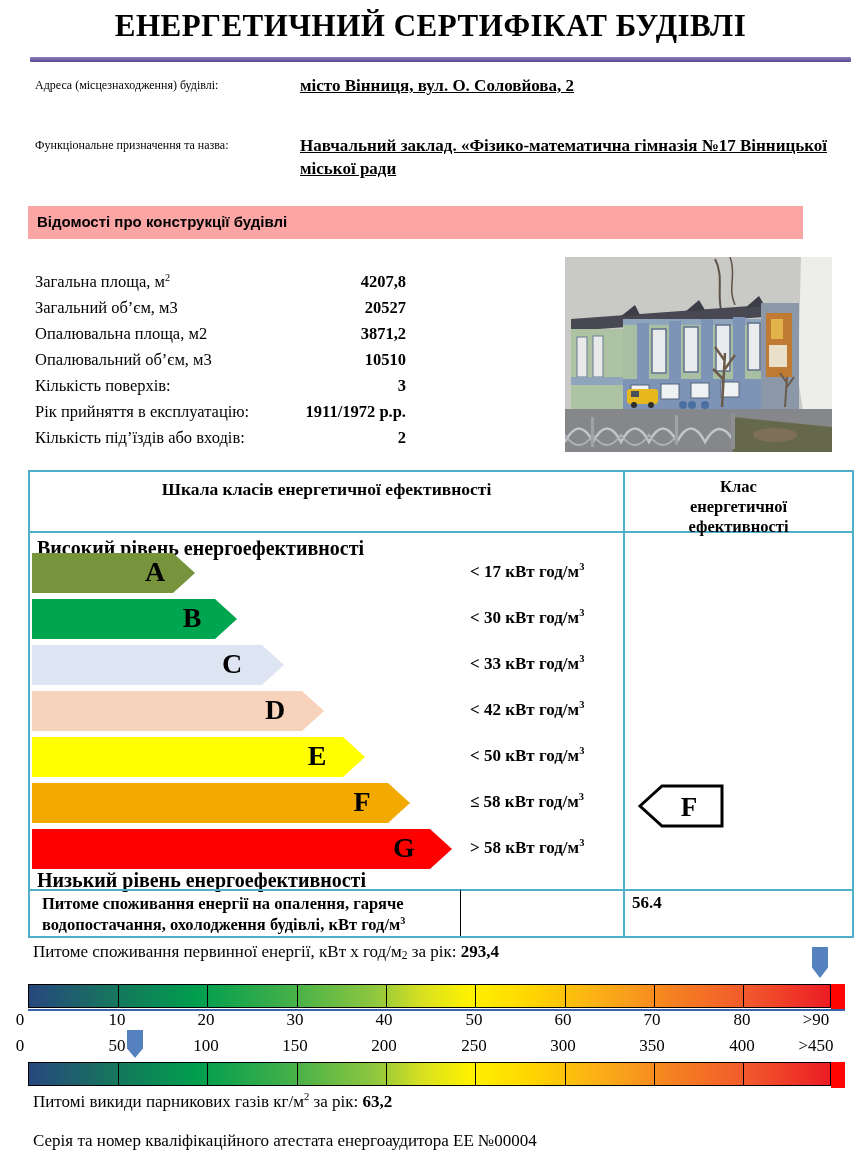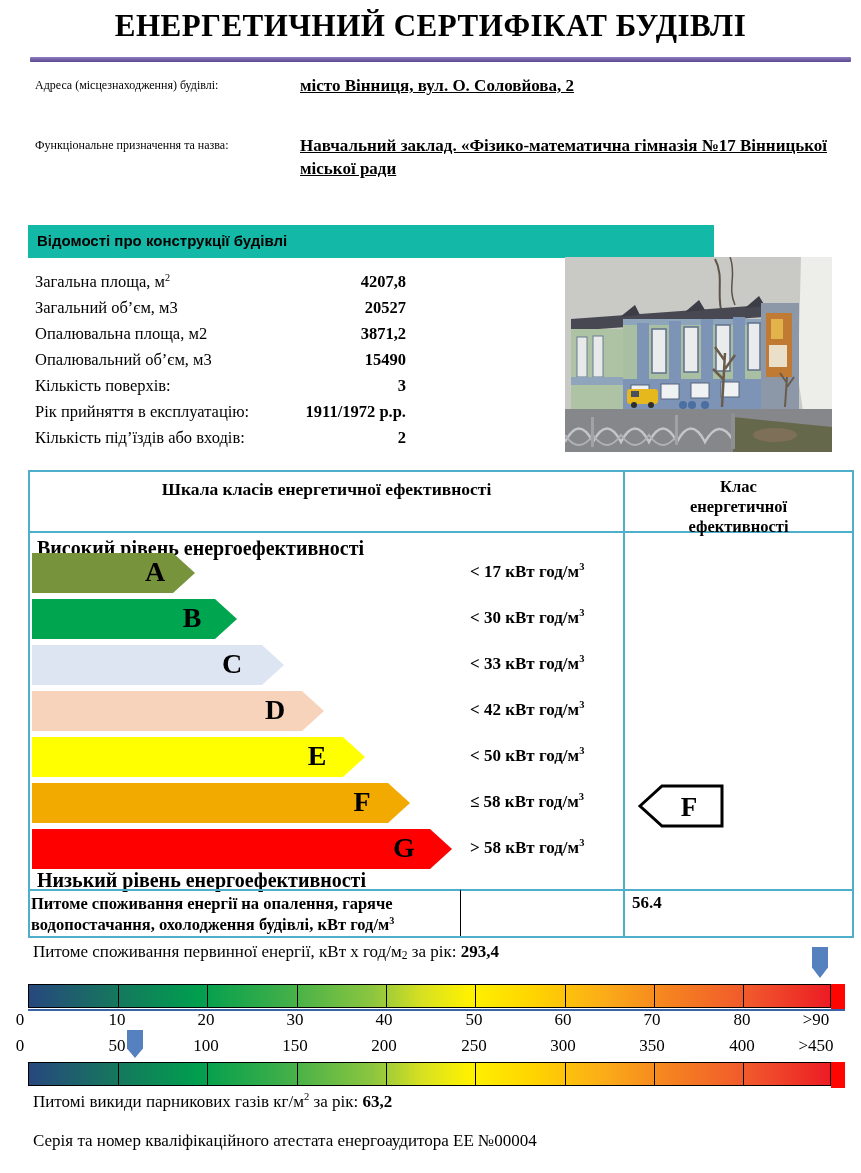--- a/index.html
+++ b/index.html
@@ -13,22 +13,22 @@
   #purple-rule { position:absolute; left:30px; top:57px; width:821px; height:5px;
                  background:linear-gradient(#8E7CC0,#5A4890); border-radius:1px; }
 
   .meta-label { position:absolute; left:35px; width:250px; font-size:12px; line-height:22px; }
   .meta-value { position:absolute; left:300px; width:545px; font-size:17px; line-height:23px;
                 font-weight:bold; text-decoration:underline; }
   #addr-label { top:74px; } #addr-value { top:74px; }
   #purp-label { top:134px; } #purp-value { top:134px; }
 
   
-  #section-bar { position:absolute; left:28px; top:206px; width:686px; height:33px;
-                 background:#14b8a6;margin-top:19px; }
+  #section-bar { position:absolute; left:28px; top:206px; width:775px; height:33px;
+                 background:#fca5a5; }
   #section-bar span { position:absolute; left:9px; top:7px;
                       font-family:"Liberation Sans", sans-serif; font-size:15px; font-weight:bold; }
   #info-rows { position:absolute; left:35px; top:271px; width:371px; }
   .info-row { display:flex; justify-content:space-between; height:26px;
               font-size:16.5px; line-height:22px; }
   .info-row .val { font-weight:bold; }
   sup { font-size:.62em; vertical-align:super; line-height:0; }
   sub.small2 { font-size:.68em; vertical-align:baseline; position:relative; top:2px; line-height:0; }
 
   
@@ -57,21 +57,21 @@
   .r3 .arrow{width:292px} .r4 .arrow{width:333px} .r5 .arrow{width:378px} .r6 .arrow{width:420px}
   .letter { position:absolute; top:3px; width:40px; text-align:center;
             font-size:28px; font-weight:bold; }
   .r0 .letter{left:103px} .r1 .letter{left:140px} .r2 .letter{left:180px}
   .r3 .letter{left:223px} .r4 .letter{left:265px} .r5 .letter{left:310px} .r6 .letter{left:352px}
   .thr { position:absolute; left:438px; top:9px; font-size:17px; font-weight:bold; white-space:nowrap; }
 
   #class-pentagon { position:absolute; left:12px; top:250px; }
 
   #row-bottom-left { left:0; top:417px; width:430px; height:47px; border-top:2px solid #4FAEC9;
-                     font-size:16.5px; font-weight:bold; line-height:21px; padding:2px 1px; }
+                     font-size:16.5px; font-weight:bold; line-height:21px; padding:2px 12px; }
   #row-bottom-mid  { left:430px; top:417px; width:163px; height:47px; border-top:2px solid #4FAEC9;
                      border-left:1.5px solid #000; }
   #row-bottom-right{ left:593px; top:417px; width:229px; height:47px; border-top:2px solid #4FAEC9;
                      border-left:2px solid #4FAEC9; font-size:17px; font-weight:bold; padding:2px 7px; }
 
   
   #primary-line { position:absolute; left:33px; top:942px; font-size:17px; }
   #primary-line b, #ghg-line b { font-weight:bold; }
 
   .pointer { position:absolute; width:16px; background:#5581BE; z-index:5;
@@ -125,21 +125,21 @@
     <div class="info-row">
       <span class="lbl">Загальний об’єм, м3</span>
       <span class="val">20527</span>
     </div>
     <div class="info-row">
       <span class="lbl">Опалювальна площа, м2</span>
       <span class="val">3871,2</span>
     </div>
     <div class="info-row">
       <span class="lbl">Опалювальний об’єм, м3</span>
-      <span class="val">15490</span>
+      <span class="val">10510</span>
     </div>
     <div class="info-row">
       <span class="lbl">Кількість поверхів:</span>
       <span class="val">3</span>
     </div>
     <div class="info-row">
       <span class="lbl">Рік прийняття в експлуатацію:</span>
       <span class="val">1911/1972 р.р.</span>
     </div>
     <div class="info-row">

